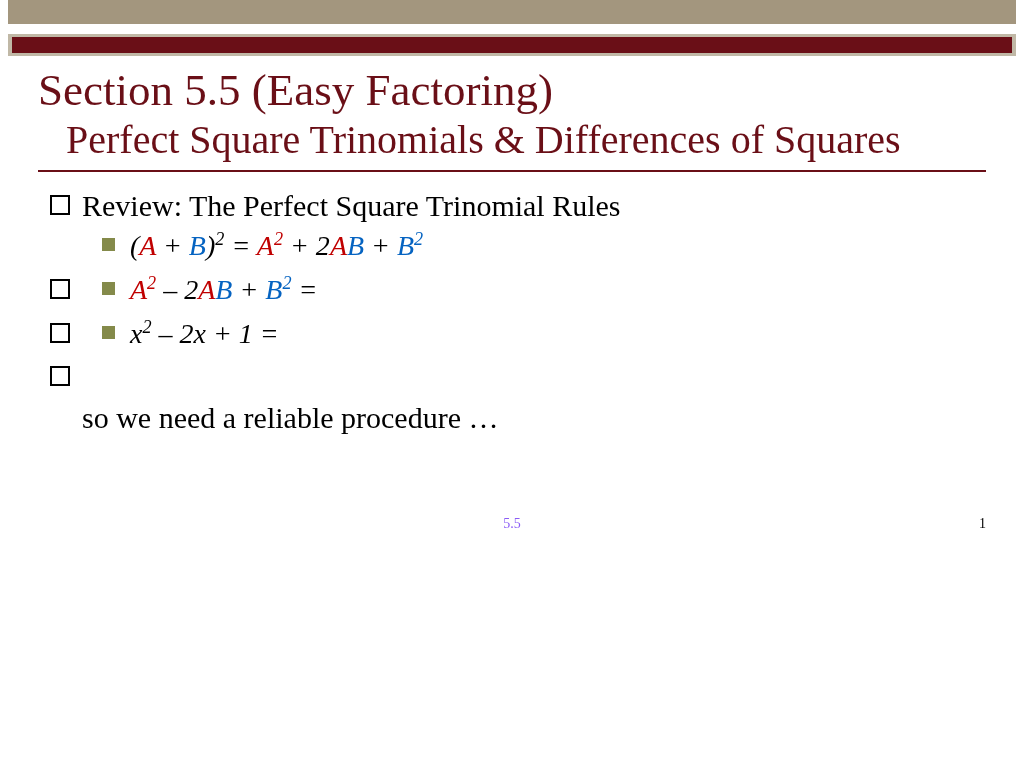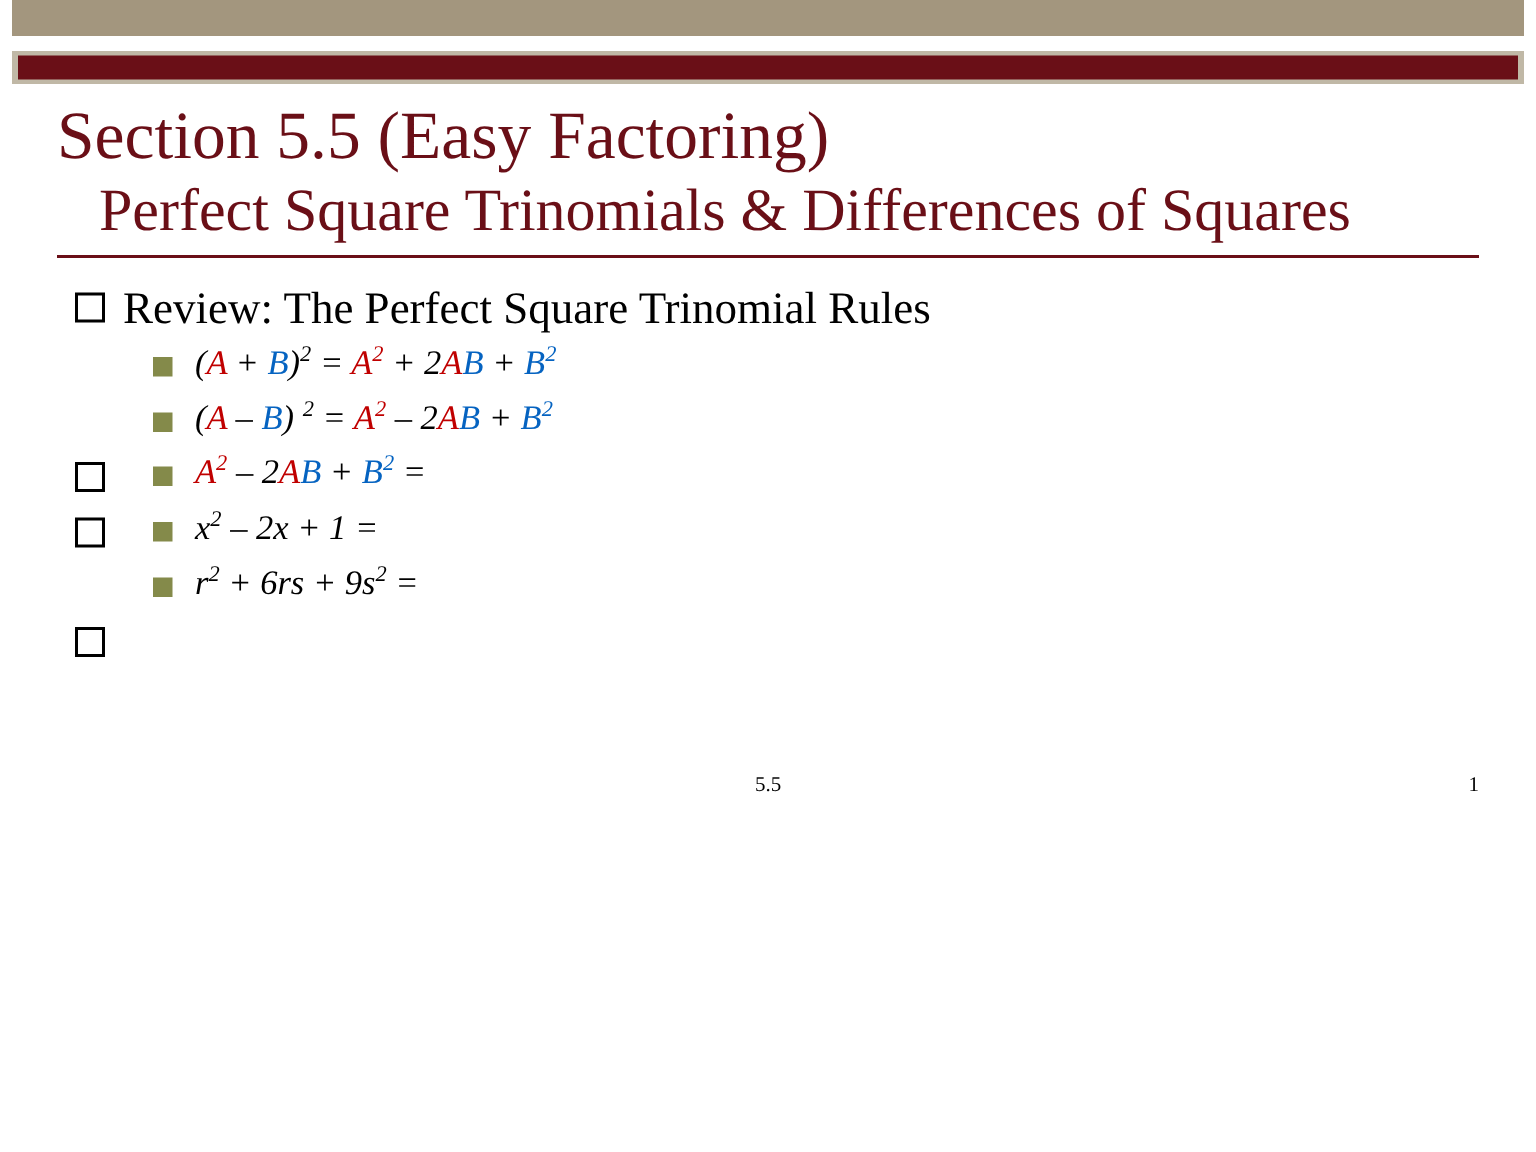--- a/index.html
+++ b/index.html
@@ -74,21 +74,21 @@
     position: absolute;
     left: -32px;
     top: 9px;
     width: 16px;
     height: 16px;
     border: 2px solid #000;
     background: #fff;
   }
   .lvl2 {
     padding-left: 48px;
-    font-size: 23px;
+    font-size: 28px;
     font-style: italic;
     color: #000;
     line-height: 1.42;
   }
   .lvl2 > li {
     position: relative;
     margin-bottom: 4px;
   }
   .lvl2 > li::before {
     content: "";
@@ -109,21 +109,21 @@
     font-size: 14px;
     color: #000;
     font-family: "Times New Roman", serif;
   }
   .center-note {
     position: absolute;
     bottom: 20px;
     left: 50%;
     transform: translateX(-50%);
     font-size: 14px;
-    color: #000000;
+    color: #8b5cf6;
   }
 </style>
 </head>
 <body>
 
 <div class="slide">
   <div class="banner">
     <div class="bar-outer"></div>
     <div class="bar-inner"></div>
     <div class="bar-inner-dark"></div>
@@ -132,35 +132,34 @@
   <div class="content">
     <div class="title-line1">Section 5.5  (Easy Factoring)</div>
     <div class="title-line2">Perfect Square Trinomials &amp; Differences of Squares</div>
     <div class="divider"></div>
 
     <ul class="lvl1">
       <li>
         <span>Review:  The Perfect Square Trinomial Rules</span>
         <ul class="lvl2">
           <li><span>(</span><span class="red">A</span><span> + </span><span class="blue">B</span><span>)</span><sup>2</sup><span> = </span><span class="red">A</span><sup class="red">2</sup><span> + 2</span><span class="red">A</span><span class="blue">B</span><span> + </span><span class="blue">B</span><sup class="blue">2</sup></li>
-          <li><span>(</span><span class="red">A</span><span> – </span><span class="blue">B</span><span>) </span><sup>2</sup><span> = </span><span class="red">A</span><sup class="red">2</sup><span> – 2</span><span class="red">A</span><span class="blue">B</span><span> + </span><span class="blue">B</span><sup class="blue">2</sup></li>
         </ul>
       </li>
       <li>
         <ul class="lvl2">
           <li><span class="red">A</span><sup class="red">2</sup><span> – 2</span><span class="red">A</span><span class="blue">B</span><span> + </span><span class="blue">B</span><sup class="blue">2</sup><span> = </span></li>
         </ul>
       </li>
       <li>
         <ul class="lvl2">
           <li><span>x</span><sup>2</sup><span> – 2x + 1 = </span></li>
-          <li><span>r</span><sup>2</sup><span> + 6rs + 9s</span><sup>2</sup><span> = </span></li>
         </ul>
       </li>
       <li>
         <br>
+        <span>so we need a reliable procedure …</span>
       </li>
     </ul>
   </div>
 
   <div class="center-note">5.5</div>
   <div class="pagenum">1</div>
 </div>
 
 </body></html>

